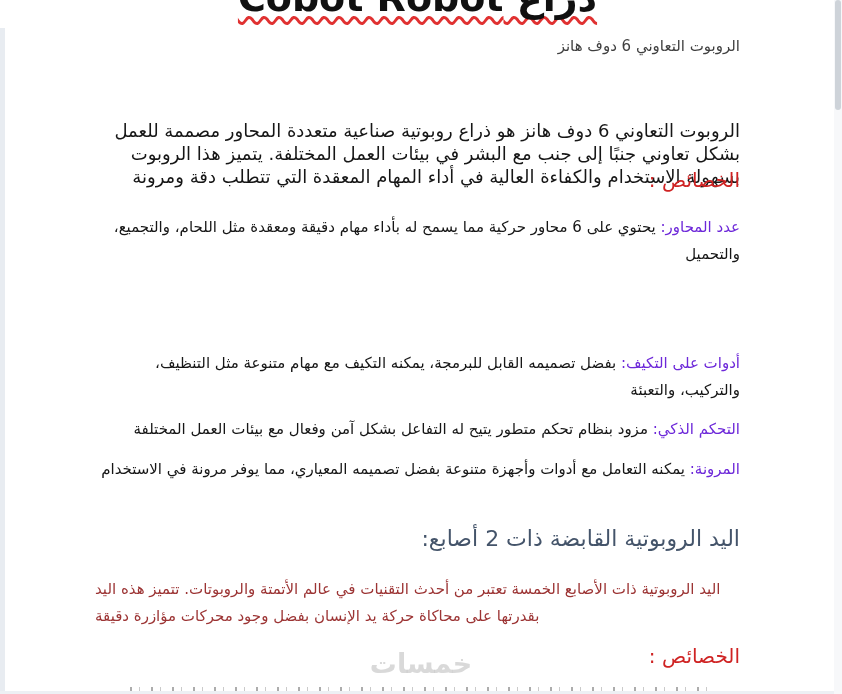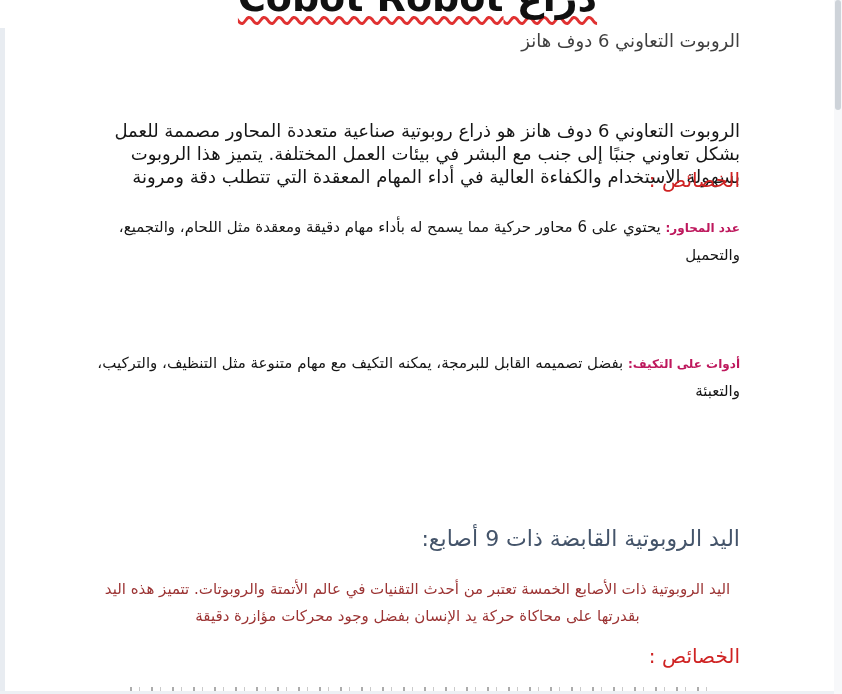--- a/index.html
+++ b/index.html
@@ -31,34 +31,34 @@
     font-size:38px;font-weight:bold;color:#101010;white-space:nowrap;
   }
   .main-title .squiggle{
     text-decoration:underline wavy var(--squiggle) 3px;
     text-underline-offset:5px;
     text-decoration-skip-ink:none;
   }
 
   
   .block{position:absolute;left:95px;right:102px;direction:rtl;text-align:right;margin:0;}
-  .intro-heading{top:30px;font-size:18px;font-weight:normal;color:var(--heading-gray);}
+  .intro-heading{top:37px;font-size:15px;font-weight:normal;color:var(--heading-gray);}
   .intro-para{top:82px;font-size:18px;line-height:23px;color:var(--ink);text-align:right;margin-top:37px;}
   .red-heading{font-size:20px;font-weight:normal;color:var(--red);}
   .red-heading.pos-1{top:168px;}
   .red-heading.pos-2{top:644px;}
   .feature{font-size:15px;line-height:27px;color:var(--ink);text-align:right;}
-  .feature .f-label{font-size:12px;color:#be185d;font-weight:bold;}
+  .feature .f-label{font-size:15px;color:#6d28d9;}
   .f1{top:214px;}
   .f2{top:278px;}
   .f3{top:350px;}
   .f4{top:416px;}
   .f5{top:456px;}
   .hand-heading{top:526px;font-size:22px;font-weight:normal;color:var(--slate);}
-  .hand-para{top:576px;font-size:15px;line-height:27px;color:var(--maroon);text-align:center;}
+  .hand-para{top:576px;font-size:15px;line-height:27px;color:var(--maroon);text-align:left;}
 
   
   .clipped-line{
     position:absolute;left:130px;right:130px;top:687px;height:7px;
     background:repeating-linear-gradient(90deg,
       rgba(40,40,40,.55) 0 2px, rgba(255,255,255,0) 2px 9px,
       rgba(40,40,40,.35) 9px 10px, rgba(255,255,255,0) 10px 21px);
     opacity:.7;
   }
 
@@ -82,29 +82,32 @@
 
   <p class="block intro-para">الروبوت التعاوني 6 دوف هانز هو ذراع روبوتية صناعية متعددة المحاور مصممة للعمل بشكل تعاوني جنبًا إلى جنب مع البشر في بيئات العمل المختلفة. يتميز هذا الروبوت بسهولة الاستخدام والكفاءة العالية في أداء المهام المعقدة التي تتطلب دقة ومرونة</p>
 
   <h2 class="block red-heading pos-1">الخصائص :</h2>
 
   <p class="block feature f1"><span class="f-label">عدد المحاور:</span><span> يحتوي على 6 محاور حركية مما يسمح له بأداء مهام دقيقة ومعقدة مثل اللحام، والتجميع، والتحميل</span></p>
 
 
   <p class="block feature f3"><span class="f-label">أدوات على التكيف:</span><span> بفضل تصميمه القابل للبرمجة، يمكنه التكيف مع مهام متنوعة مثل التنظيف، والتركيب، والتعبئة</span></p>
 
+  <p class="block feature f4"><span class="f-label">التحكم الذكي:</span><span> مزود بنظام تحكم متطور يتيح له التفاعل بشكل آمن وفعال مع بيئات العمل المختلفة</span></p>
 
+  <p class="block feature f5"><span class="f-label">المرونة:</span><span> يمكنه التعامل مع أدوات وأجهزة متنوعة بفضل تصميمه المعياري، مما يوفر مرونة في الاستخدام</span></p>
 
-  <h2 class="block hand-heading">اليد الروبوتية القابضة ذات 9 أصابع:</h2>
+  <h2 class="block hand-heading">اليد الروبوتية القابضة ذات 2 أصابع:</h2>
   <p class="block hand-para">اليد الروبوتية ذات الأصابع الخمسة تعتبر من أحدث التقنيات في عالم الأتمتة والروبوتات. تتميز هذه اليد بقدرتها على محاكاة حركة يد الإنسان بفضل وجود محركات مؤازرة دقيقة</p>
 
   <h2 class="block red-heading pos-2">الخصائص :</h2>
 
   <div class="clipped-line"></div>
 
+  <div class="watermark">خمسات</div>
 
   <div class="edge-left"></div>
   <div class="edge-bottom"></div>
   <div class="scroll-track">
     <div class="scroll-thumb"></div>
   </div>
 
 </div>
 
 </body></html>

